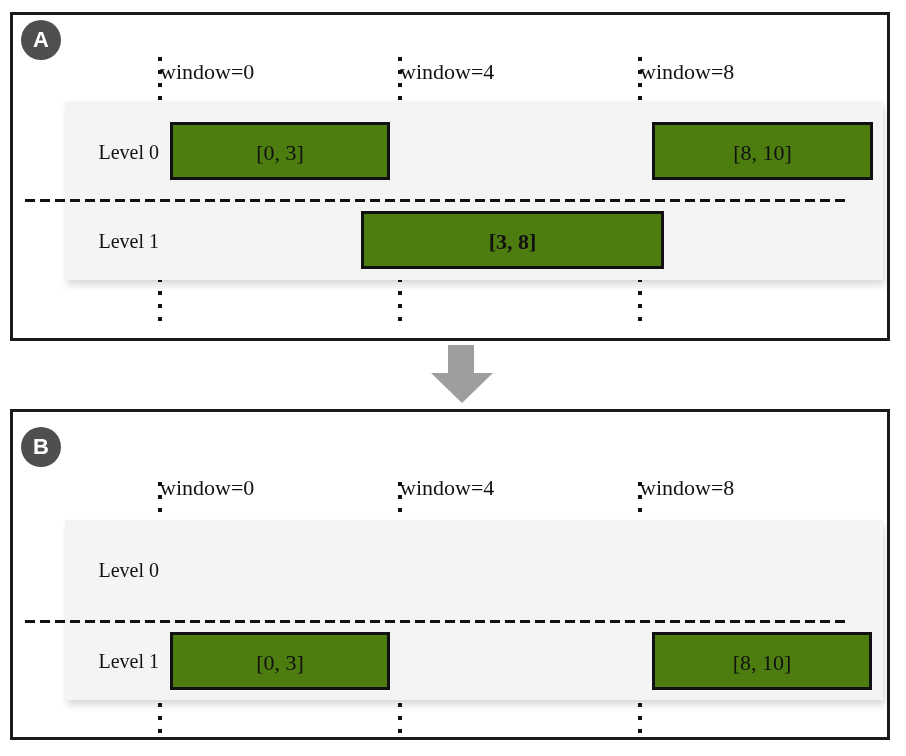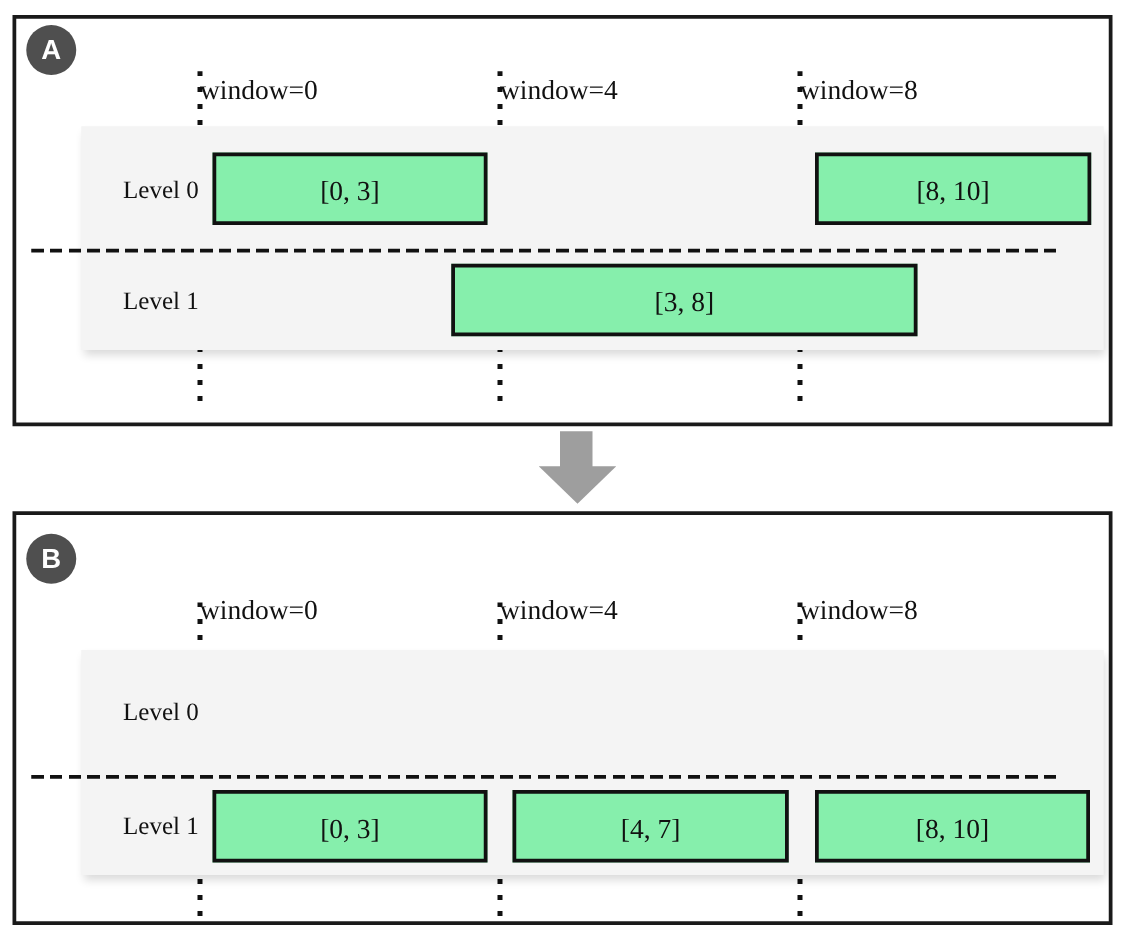--- a/index.html
+++ b/index.html
@@ -35,21 +35,21 @@
   .win-header{
     position:absolute;top:44px;height:26px;line-height:26px;
     font-size:22px;
   }
   .level-label{
     position:absolute;left:14px;width:132px;height:28px;line-height:28px;
     text-align:right;font-size:20px;
   }
   .runbox{
     position:absolute;height:58px;line-height:55px;text-align:center;
-    background:#86efac;border:3px solid #111;box-sizing:border-box;
+    background:#4d7c0f;border:3px solid #111;box-sizing:border-box;
     font-size:22px;
   }
   .arrow-shaft{position:absolute;left:448px;top:345px;width:26px;height:29px;background:#9e9e9e;}
   .arrow-head{
     position:absolute;left:431px;top:373px;width:0;height:0;
     border-left:31px solid transparent;border-right:31px solid transparent;
     border-top:30px solid #9e9e9e;
   }
   .transition-text{
     position:absolute;left:505px;top:360px;height:26px;line-height:26px;
@@ -75,21 +75,21 @@
     <div class="band" style="top:86px;height:179px;"></div>
 
     <div class="level-label" style="top:123px;">Level 0</div>
     <div class="level-label" style="top:212px;">Level 1</div>
 
     <div class="dashline" style="top:184px;"></div>
 
     <div class="runbox" style="left:157px;top:107px;width:220px;">[0, 3]</div>
     <div class="runbox" style="left:639px;top:107px;width:221px;">[8, 10]</div>
 
-    <div class="runbox" style="left:348px;top:196px;width:373px;">[3, 8]</div>
+    <div class="runbox" style="left:348px;top:196px;width:303px;font-weight:bold;">[3, 8]</div>
   </div>
 
   <div class="arrow-shaft"></div>
   <div class="arrow-head"></div>
 
   <div class="panel panel-b">
     <div class="badge" style="left:8px;top:15px;">B</div>
 
     <div class="dotcol" style="left:145px;top:70px;height:256px;"></div>
     <div class="dotcol" style="left:385px;top:70px;height:256px;"></div>
@@ -100,17 +100,16 @@
     <div class="win-header" style="left:627px;width:243px;top:63px;">window=8</div>
 
     <div class="band" style="top:108px;height:180px;"></div>
 
     <div class="level-label" style="top:144px;">Level 0</div>
     <div class="level-label" style="top:235px;">Level 1</div>
 
     <div class="dashline" style="top:208px;"></div>
 
     <div class="runbox" style="left:157px;top:220px;width:220px;">[0, 3]</div>
-    <div class="runbox" style="left:397px;top:220px;width:221px;">[4, 7]</div>
     <div class="runbox" style="left:639px;top:220px;width:220px;">[8, 10]</div>
   </div>
 
 </div>
 
 </body></html>

